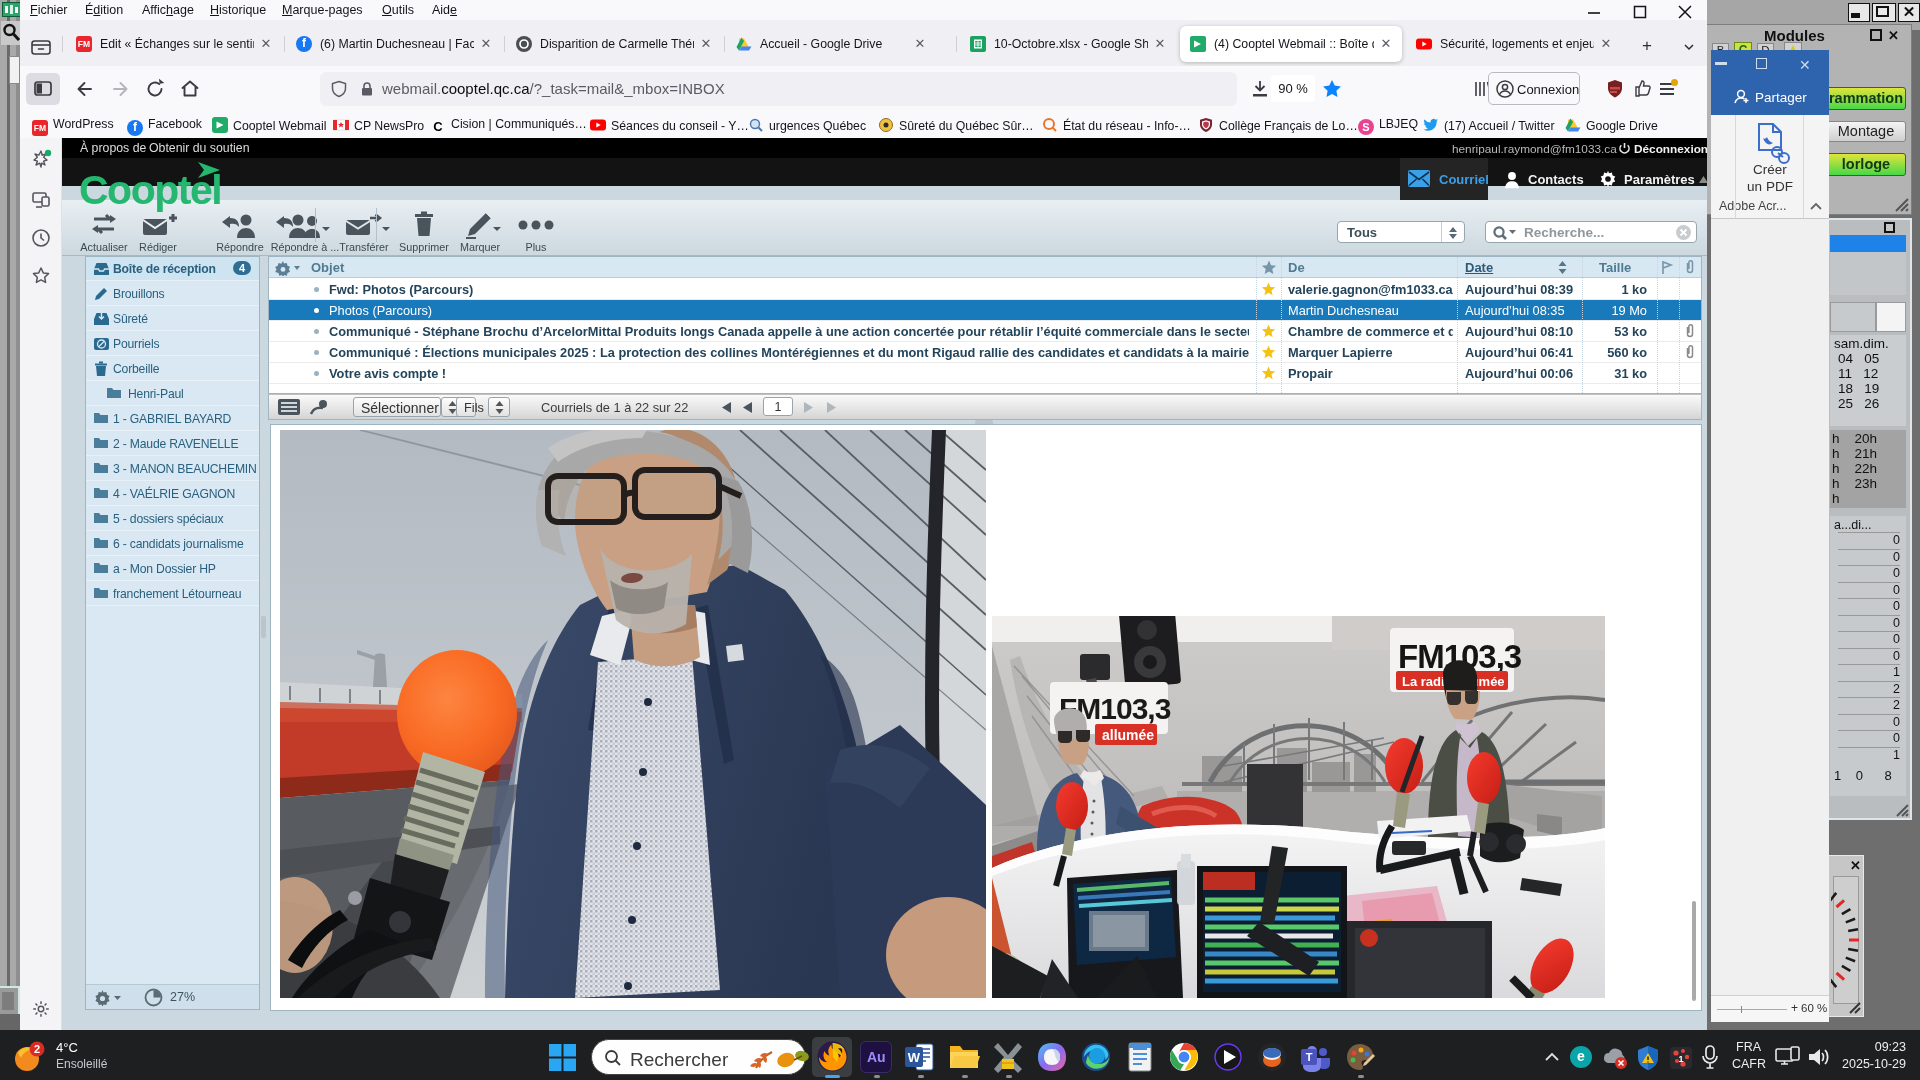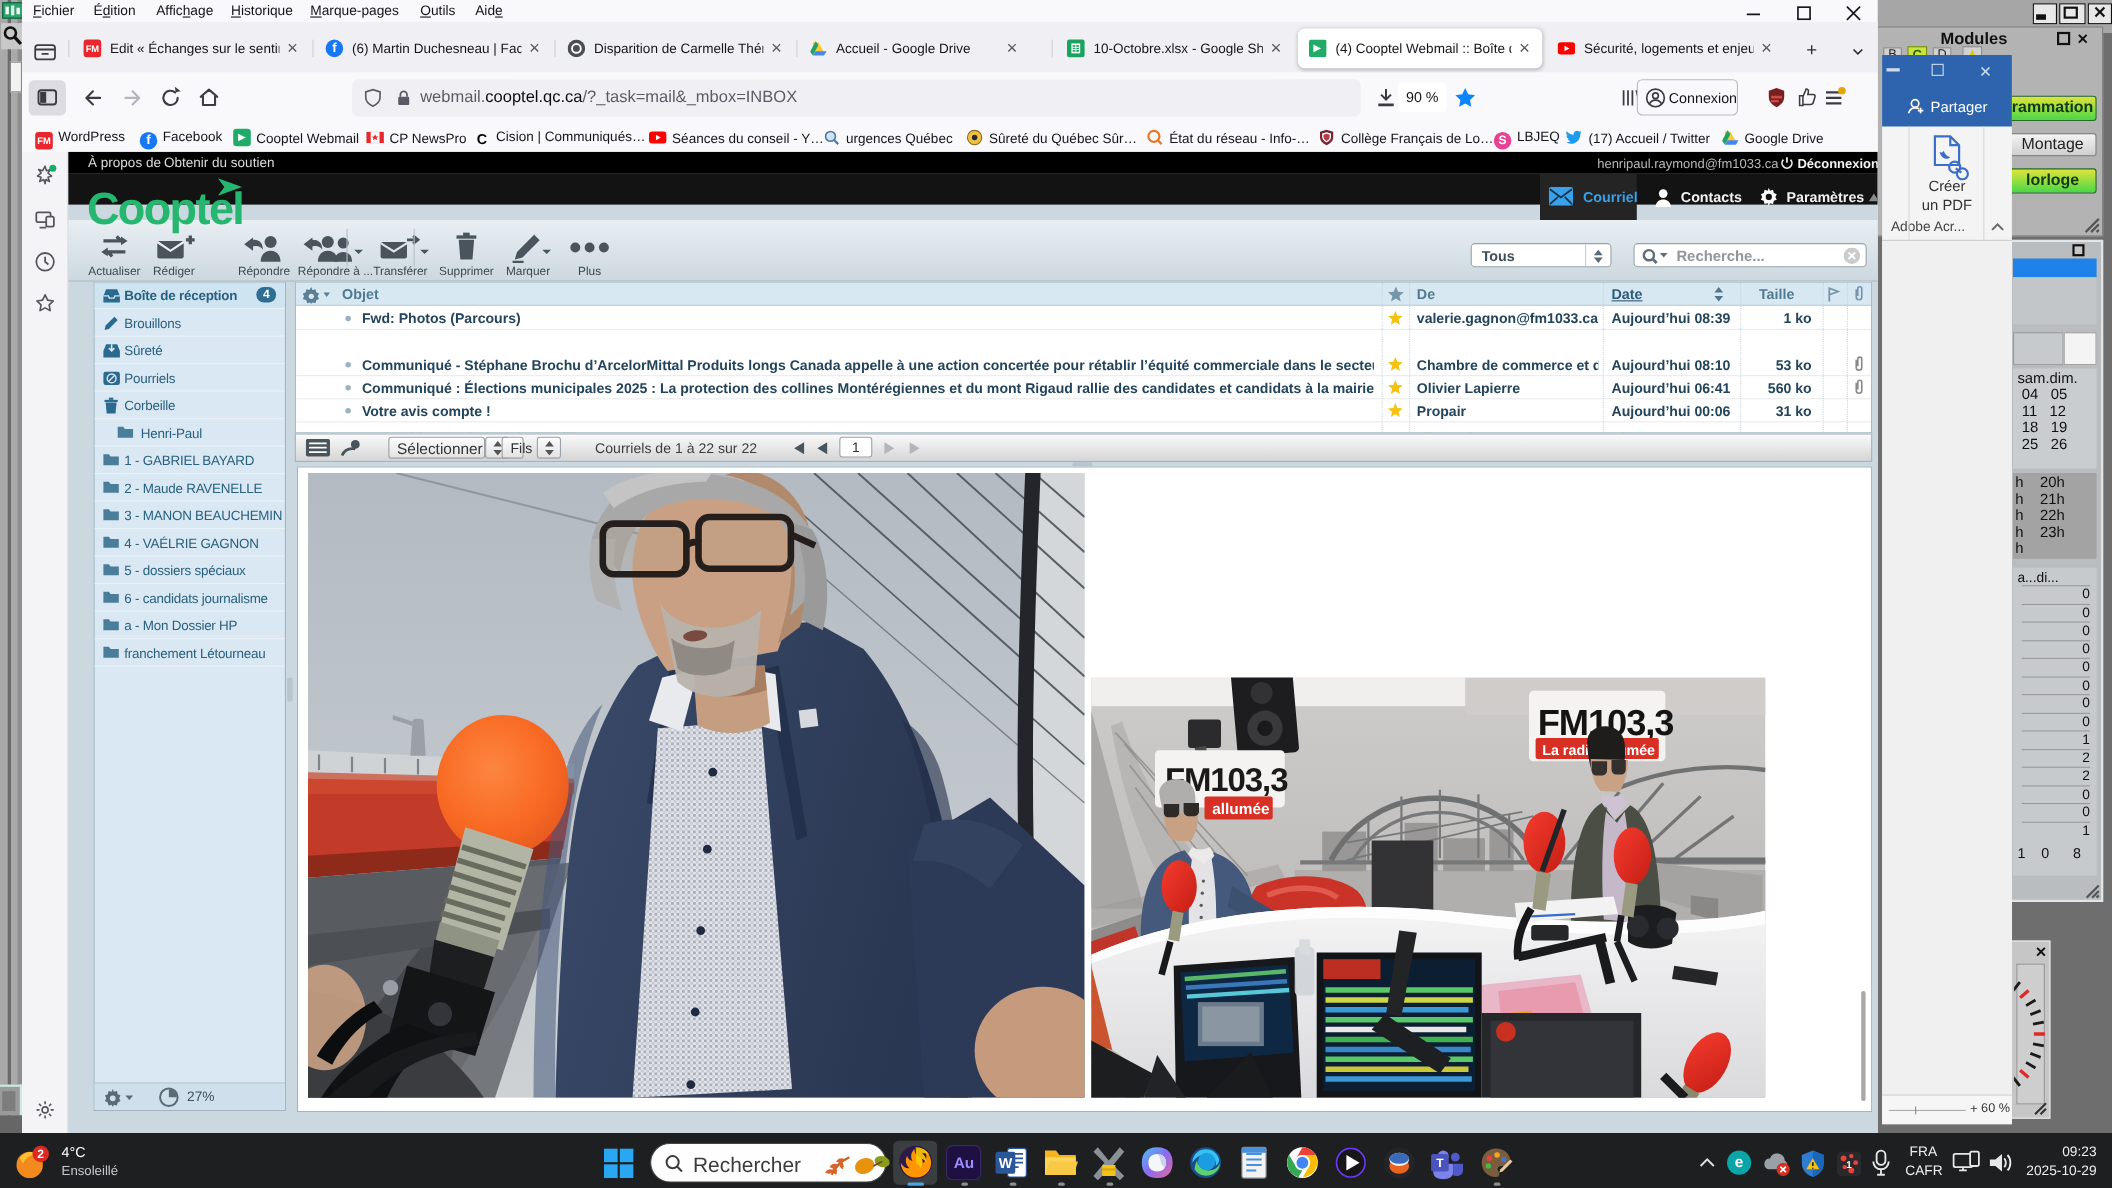--- a/index.html
+++ b/index.html
@@ -691,40 +691,47 @@
         <div class="mrow" style="top:22px">
           <i class="mdot"></i>
           <b class="msub">Fwd: Photos (Parcours)</b>
           <svg class="mstar" width="15" height="14" viewBox="0 0 16 15">
             <path d="M8 0.5l2 4.8 5.2.4-4 3.4 1.2 5-4.4-2.7-4.4 2.7 1.2-5-4-3.4 5.2-.4z" fill="#f5c211"></path>
           </svg>
           <b class="mfrom">valerie.gagnon@fm1033.ca</b>
           <b class="mdate">Aujourd’hui 08:39</b>
           <b class="msize">1 ko</b>
         </div>
+        <div class="mrow" style="top:43px;background:#1879bb;color:#fff">
+          <i class="mdot" style="background:#fff"></i>
+          <span class="msub">Photos (Parcours)</span>
+          <span class="mfrom">Martin Duchesneau</span>
+          <span class="mdate">Aujourd’hui 08:35</span>
+          <span class="msize">19 Mo</span>
+        </div>
         <div class="mrow" style="top:64px">
           <i class="mdot"></i>
           <b class="msub">Communiqué - Stéphane Brochu d’ArcelorMittal Produits longs Canada appelle à une action concertée pour rétablir l’équité commerciale dans le secteur de l’acier</b>
           <svg class="mstar" width="15" height="14" viewBox="0 0 16 15">
             <path d="M8 0.5l2 4.8 5.2.4-4 3.4 1.2 5-4.4-2.7-4.4 2.7 1.2-5-4-3.4 5.2-.4z" fill="#f5c211"></path>
           </svg>
           <b class="mfrom">Chambre de commerce et d'...</b>
           <b class="mdate">Aujourd’hui 08:10</b>
           <b class="msize">53 ko</b>
           <svg class="mclip" width="14" height="16" viewBox="0 0 14 16">
             <path d="M4.5 4v7a2.5 2.5 0 0 0 5 0V3.5a1.8 1.8 0 0 0-3.6 0V10" fill="none" stroke="#8a8a8a" stroke-width="1.5"></path>
           </svg>
         </div>
         <div class="mrow" style="top:85px">
           <i class="mdot"></i>
           <b class="msub">Communiqué : Élections municipales 2025 : La protection des collines Montérégiennes et du mont Rigaud rallie des candidates et candidats à la mairie</b>
           <svg class="mstar" width="15" height="14" viewBox="0 0 16 15">
             <path d="M8 0.5l2 4.8 5.2.4-4 3.4 1.2 5-4.4-2.7-4.4 2.7 1.2-5-4-3.4 5.2-.4z" fill="#f5c211"></path>
           </svg>
-          <b class="mfrom">Olivier Lapierre</b>
+          <b class="mfrom">Marquer Lapierre</b>
           <b class="mdate">Aujourd’hui 06:41</b>
           <b class="msize">560 ko</b>
           <svg class="mclip" width="14" height="16" viewBox="0 0 14 16">
             <path d="M4.5 4v7a2.5 2.5 0 0 0 5 0V3.5a1.8 1.8 0 0 0-3.6 0V10" fill="none" stroke="#8a8a8a" stroke-width="1.5"></path>
           </svg>
         </div>
         <div class="mrow" style="top:106px">
           <i class="mdot"></i>
           <b class="msub">Votre avis compte !</b>
           <svg class="mstar" width="15" height="14" viewBox="0 0 16 15">

